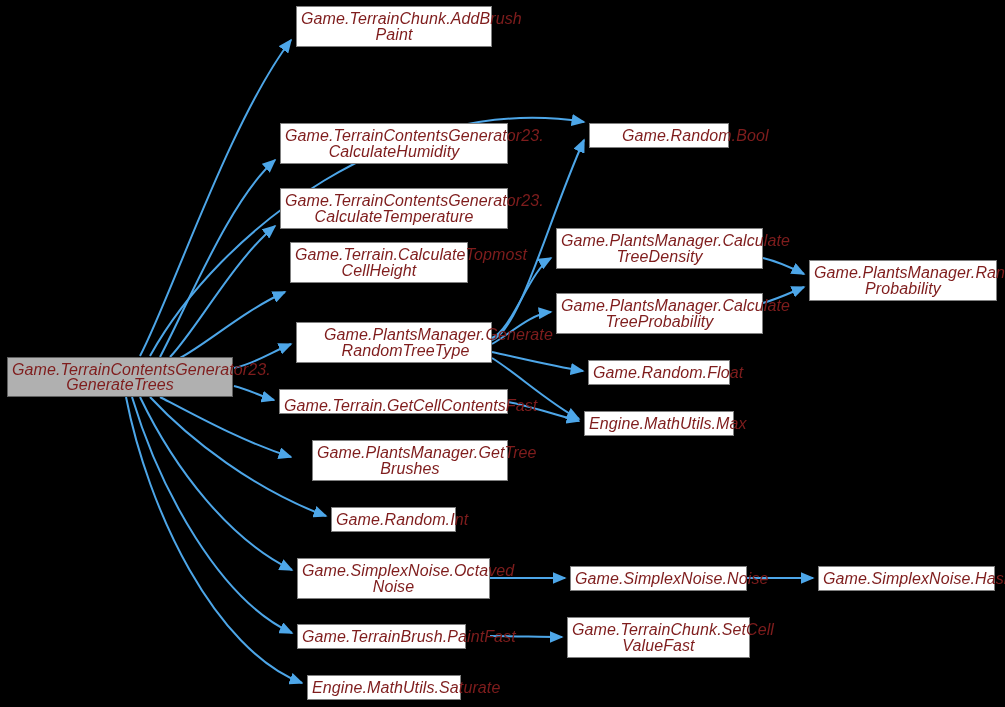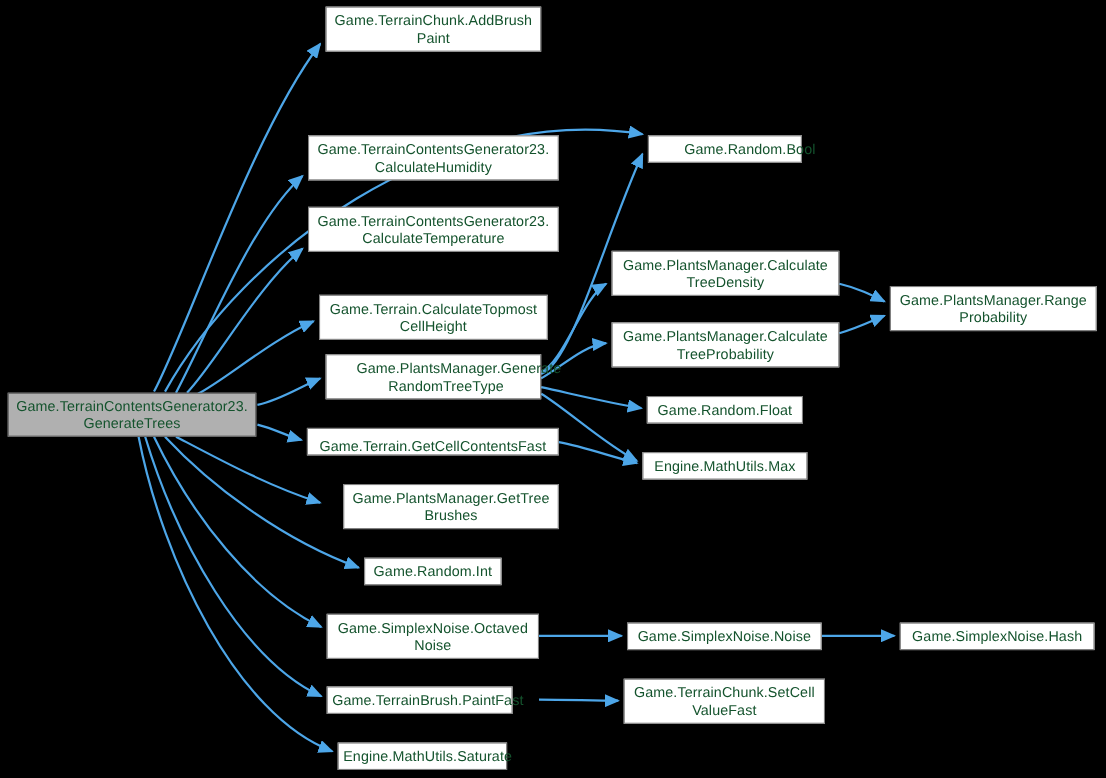--- a/index.html
+++ b/index.html
@@ -21,30 +21,31 @@
     top: 0;
     width: 1005px;
     height: 707px;
     pointer-events: none;
   }
   .node {
     position: absolute;
     box-sizing: border-box;
     background: #ffffff;
     border: 1px solid #808080;
-    color: #14532d;
-    font-size: 13px;
+    color: #7f1d1d;
+    font-size: 16px;
     line-height: 15.5px;
     text-align: center;
     display: flex;
     align-items: center;
     justify-content: center;
     padding: 0 4px;
     letter-spacing: 0.1px;
     z-index: 5;
+    font-style: italic;
   }
   .node.root {
     background: #b0b0b0;
     border: 1px solid #606060;
   }
   .node-label {
     display: block;
     width: 100%;
     white-space: pre-line;
   }
@@ -95,21 +96,21 @@
 Paint</span>
       </div>
       <div class="node" style="left: 280px; top: 123px; width: 228px; height: 41px;">
         <span class="node-label">Game.TerrainContentsGenerator23.
 CalculateHumidity</span>
       </div>
       <div class="node" style="left: 280px; top: 188px; width: 228px; height: 41px;">
         <span class="node-label">Game.TerrainContentsGenerator23.
 CalculateTemperature</span>
       </div>
-      <div class="node" style="left: 290px; top: 268px; width: 208px; height: 41px; justify-content: flex-end;">
+      <div class="node" style="left: 290px; top: 242px; width: 178px; height: 41px; justify-content: flex-end;">
         <span class="node-label">Game.Terrain.CalculateTopmost
 CellHeight</span>
       </div>
       <div class="node" style="left: 296px; top: 322px; width: 196px; height: 41px; padding-left: 27px;">
         <span class="node-label">Game.PlantsManager.Generate
 RandomTreeType</span>
       </div>
       <div class="node" style="left: 279px; top: 389px; width: 229px; height: 25px; align-items: flex-end;">
         <span class="node-label">Game.Terrain.GetCellContentsFast</span>
       </div>

